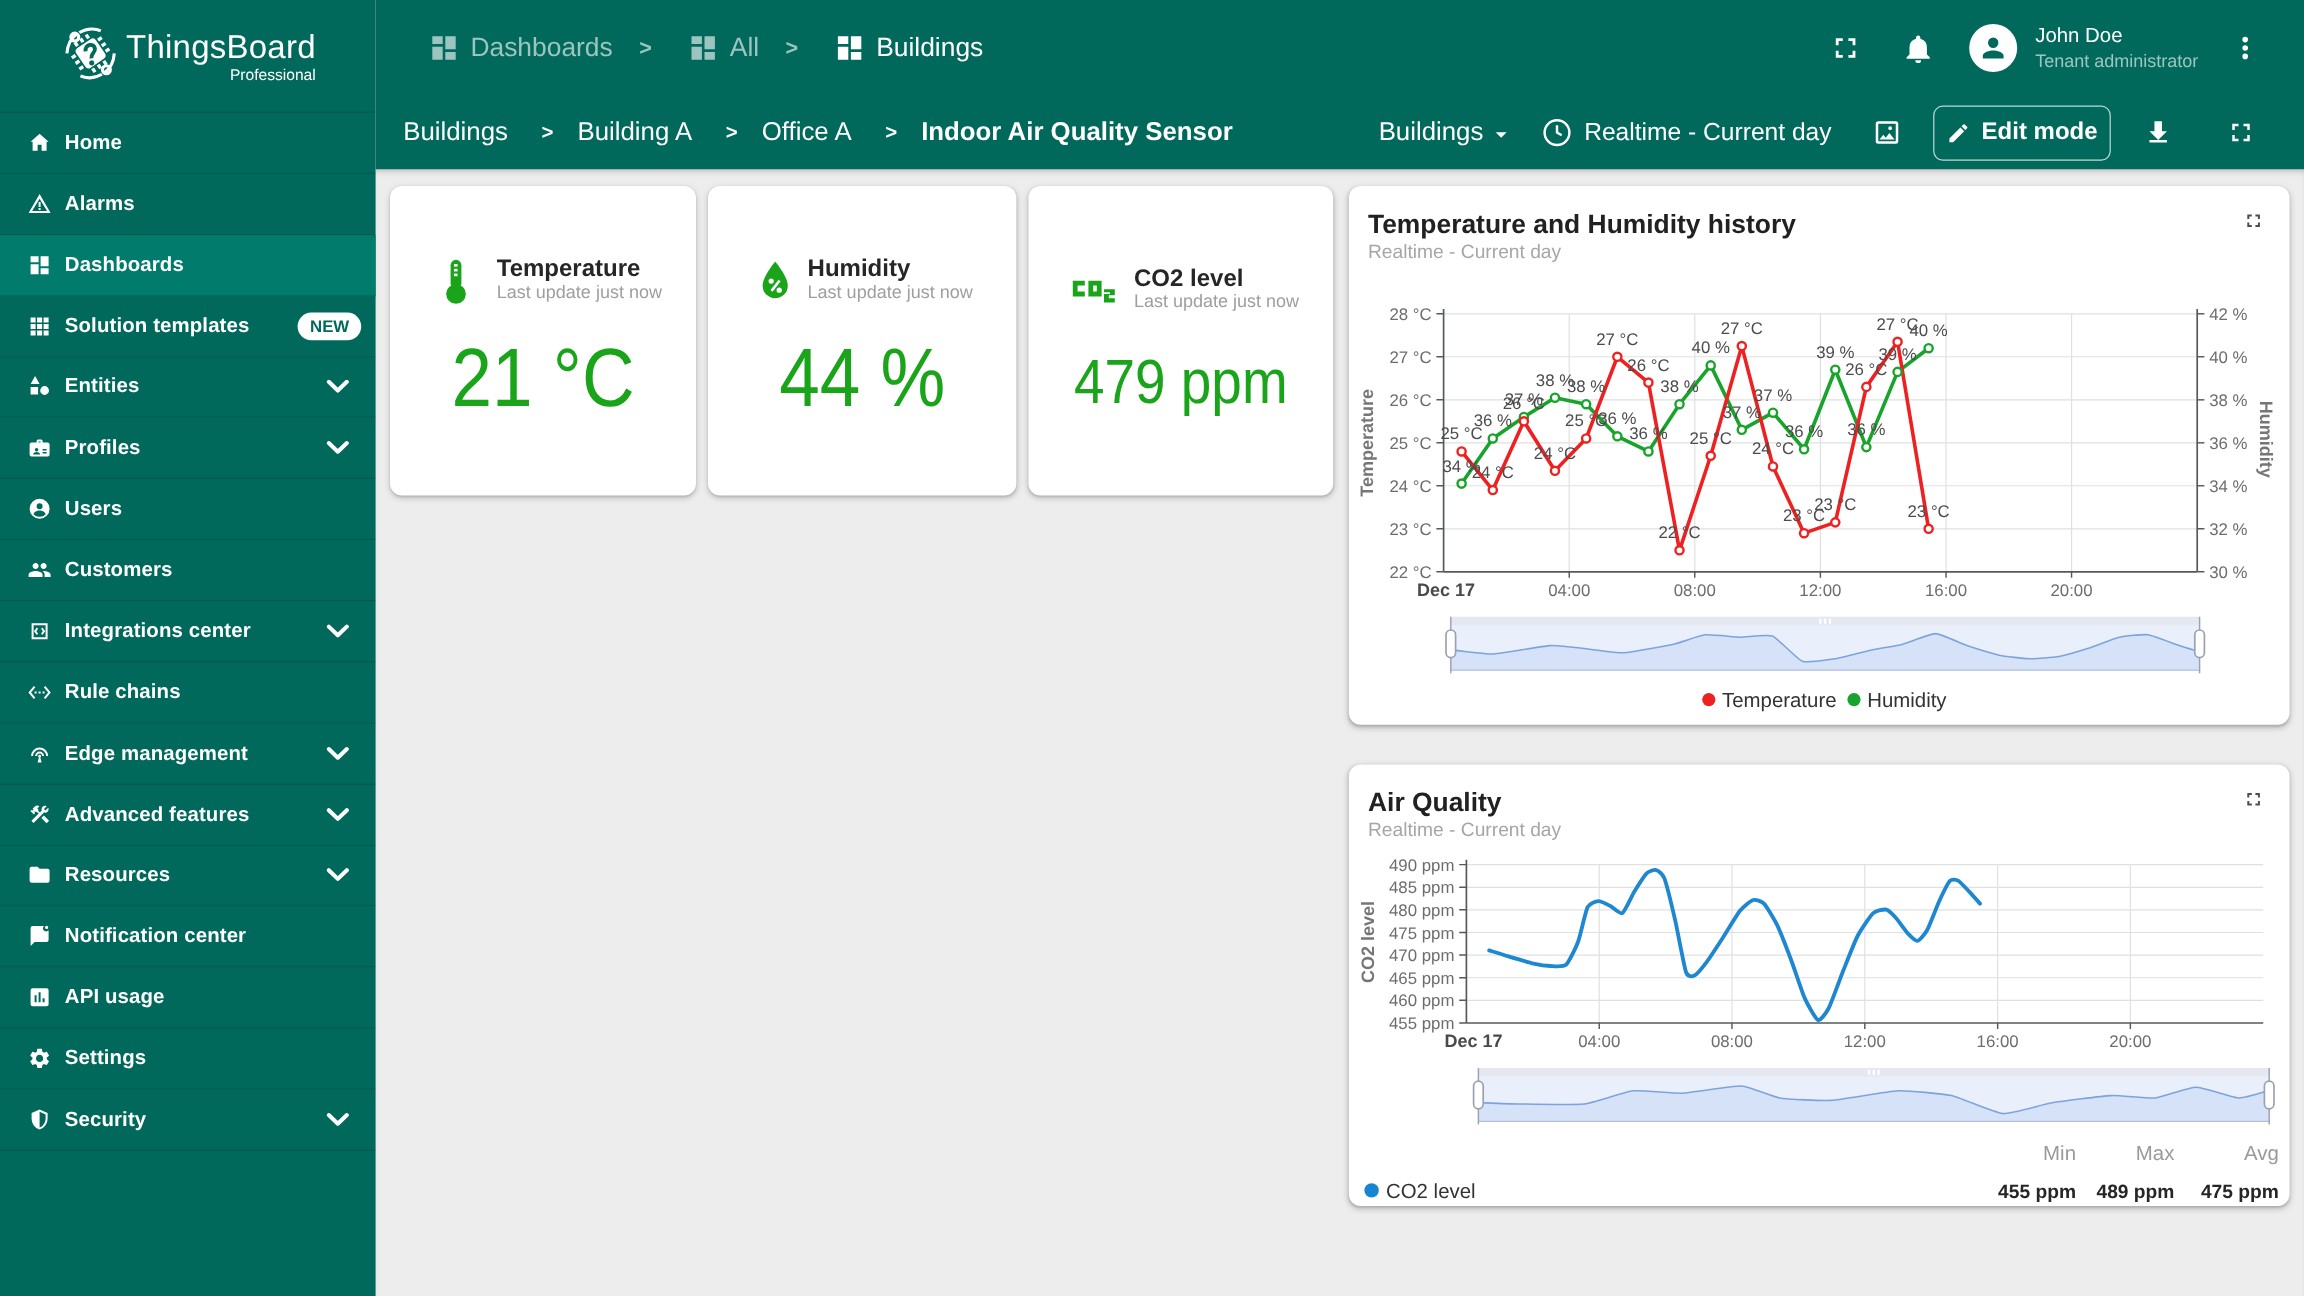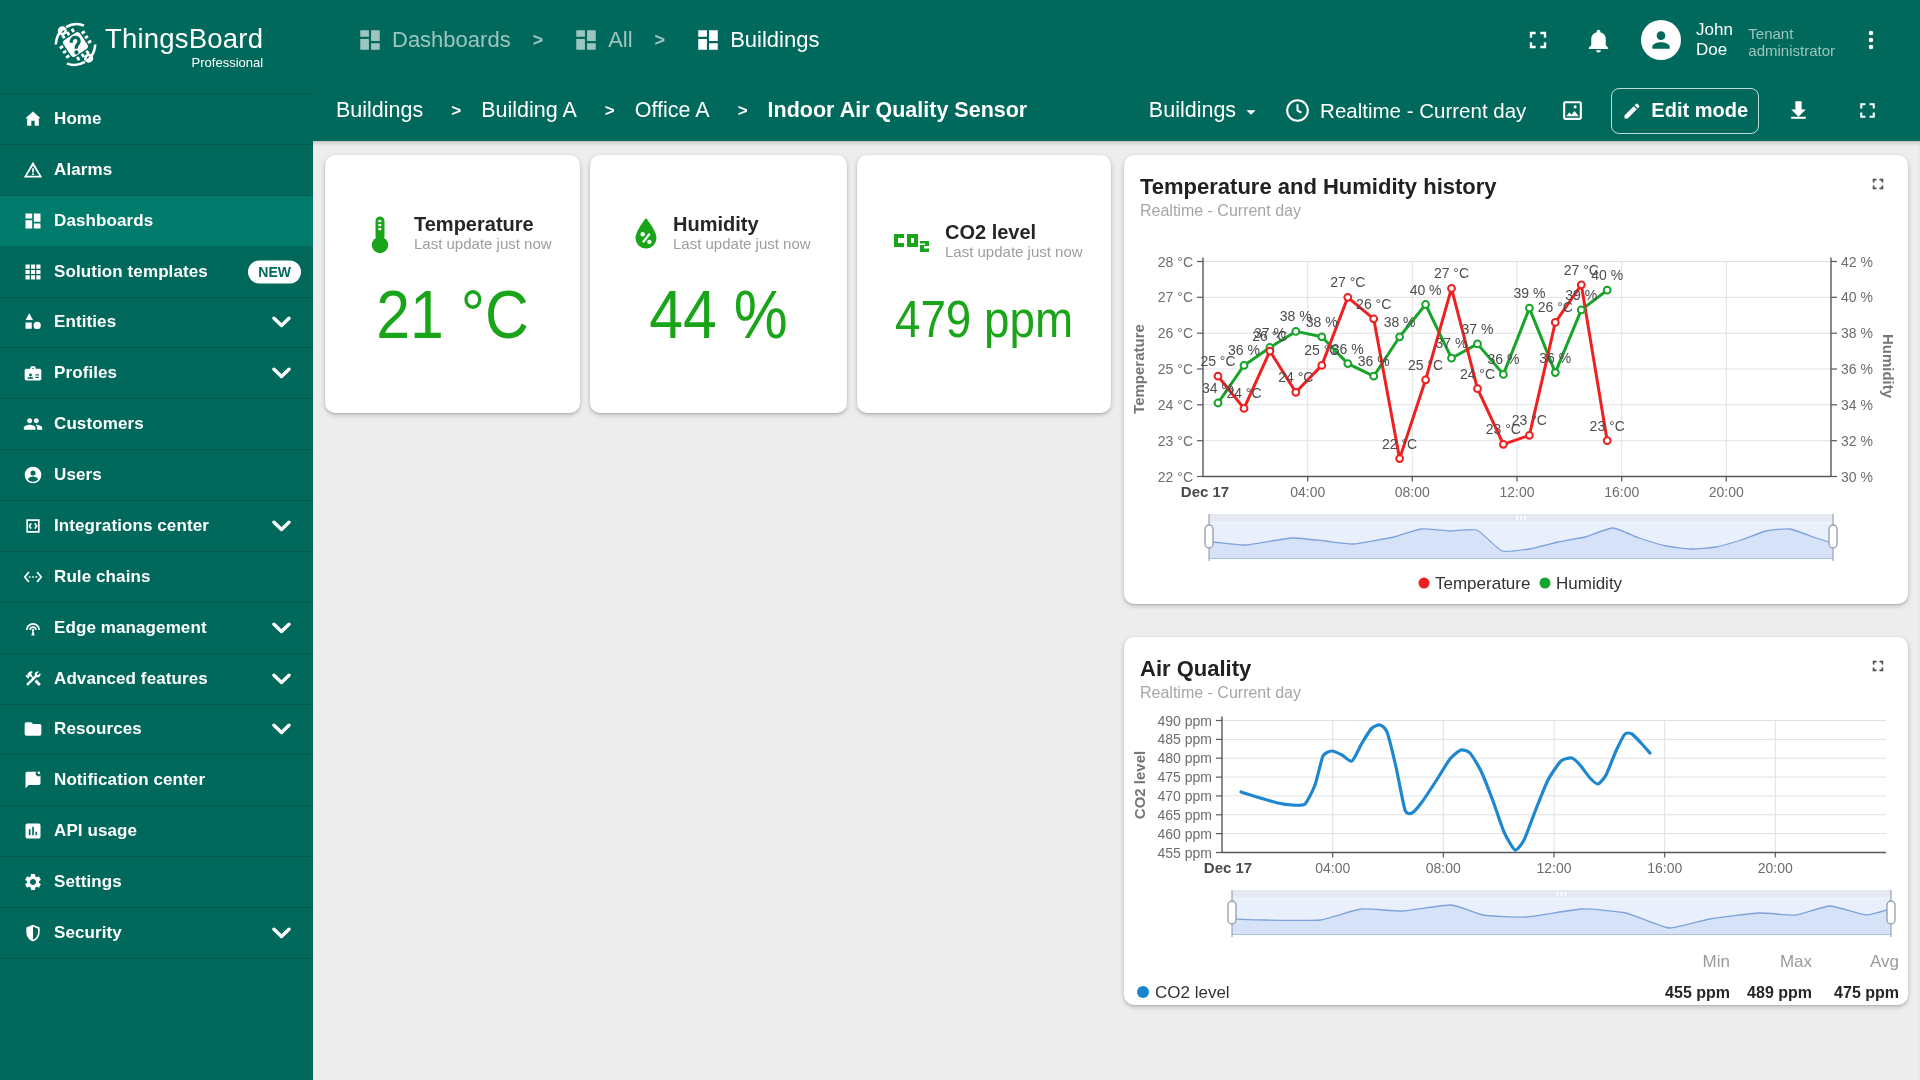--- a/index.html
+++ b/index.html
@@ -18,21 +18,21 @@
 .header { position:absolute; left:313px; top:0; width:1607px; height:141px; background:#00695c; z-index:4; }
 .hrow1 { height:80px; display:flex; align-items:center; color:#fff; }
 .bc-ic { display:flex; margin-left:30px; }
 .bc-ic:first-child { margin-left:44px; }
 .bc { font-size:22px; margin-left:9px; color:#fff; }
 .bc.muted { color:#9cc5bf; }
 .bc-sep { font-size:18px; color:#9cc5bf; margin-left:22px; font-weight:bold; }
 .hr1-right { position:absolute; right:0; top:0; height:80px; display:flex; align-items:center; }
 .hic { display:flex; }
 .avatar { width:40px; height:40px; border-radius:50%; background:#fff; display:flex; align-items:center; justify-content:center; margin-left:28px; }
-.utxt { display:flex; margin-left:15px; width:150px;align-items:center; }
+.utxt { display:flex; flex-direction:column; margin-left:15px; width:150px; }
 .un { font-size:17px; color:#fff; }
 .ur { font-size:15px; color:#9cc5bf; margin-top:3px; }
 .hrow2 { height:61px; display:flex; align-items:center; color:#fff; position:relative; }
 .b2 { font-size:21.5px; margin-left:20px; }
 .b2:first-child { margin-left:23px; }
 .b2.bold { font-weight:bold; }
 .b2-sep { font-size:17px; font-weight:bold; margin-left:28px; }
 .hr2-right { position:absolute; right:0; top:0; height:61px; display:flex; align-items:center; }
 .hr2-right .b2 { margin-left:0; }
 .rt { font-size:20.5px; }
@@ -129,32 +129,32 @@
         </svg>
       </span>
       <span class="mlb">Profiles</span>
       <svg class="chev" width="19" height="12" viewBox="0 0 19 12" fill="none">
         <path d="M2 2.2 9.5 9.4 17 2.2" stroke="#fff" stroke-width="3.4" stroke-linecap="round" stroke-linejoin="round"></path>
       </svg>
     </div>
     <div class="mi">
       <span class="mic">
         <svg width="20" height="20" viewBox="0 0 24 24" fill="#fff">
+          <path d="M12 2a10 10 0 1 0 0 20 10 10 0 0 0 0-20zm0 4.5a3 3 0 1 1 0 6 3 3 0 0 1 0-6zm6 11.2A8 8 0 0 1 12 20a8 8 0 0 1-6-2.3c0-2.5 4-3.9 6-3.9s6 1.4 6 3.9z"></path>
+        </svg>
+      </span>
+      <span class="mlb">Users</span>
+    </div>
+    <div class="mi">
+      <span class="mic">
+        <svg width="20" height="20" viewBox="0 0 24 24" fill="#fff">
           <path d="M16 11c1.66 0 3-1.34 3-3s-1.34-3-3-3-3 1.34-3 3 1.34 3 3 3zm-8 0c1.66 0 3-1.34 3-3S9.66 5 8 5 5 6.34 5 8s1.34 3 3 3zm0 2c-2.33 0-7 1.17-7 3.5V19h14v-2.5c0-2.33-4.67-3.5-7-3.5zm8 0c-.29 0-.62.02-.97.05 1.16.84 1.97 1.97 1.97 3.45V19h6v-2.5c0-2.33-4.67-3.5-7-3.5z"></path>
         </svg>
       </span>
       <span class="mlb">Customers</span>
-    </div>
-    <div class="mi">
-      <span class="mic">
-        <svg width="20" height="20" viewBox="0 0 24 24" fill="#fff">
-          <path d="M12 2a10 10 0 1 0 0 20 10 10 0 0 0 0-20zm0 4.5a3 3 0 1 1 0 6 3 3 0 0 1 0-6zm6 11.2A8 8 0 0 1 12 20a8 8 0 0 1-6-2.3c0-2.5 4-3.9 6-3.9s6 1.4 6 3.9z"></path>
-        </svg>
-      </span>
-      <span class="mlb">Users</span>
     </div>
     <div class="mi">
       <span class="mic">
         <svg width="20" height="20" viewBox="0 0 24 24" fill="#fff">
           <path d="M4 4h16v16H4zm2 2v12h12V6zm3.2 2.2 1.3 1.3L8.8 12l1.7 2.5-1.3 1.3L6.4 12zm5.6 0 2.8 3.8-2.8 3.8-1.3-1.3L15.2 12l-1.7-2.5z"></path>
         </svg>
       </span>
       <span class="mlb">Integrations center</span>
       <svg class="chev" width="19" height="12" viewBox="0 0 19 12" fill="none">
         <path d="M2 2.2 9.5 9.4 17 2.2" stroke="#fff" stroke-width="3.4" stroke-linecap="round" stroke-linejoin="round"></path>

